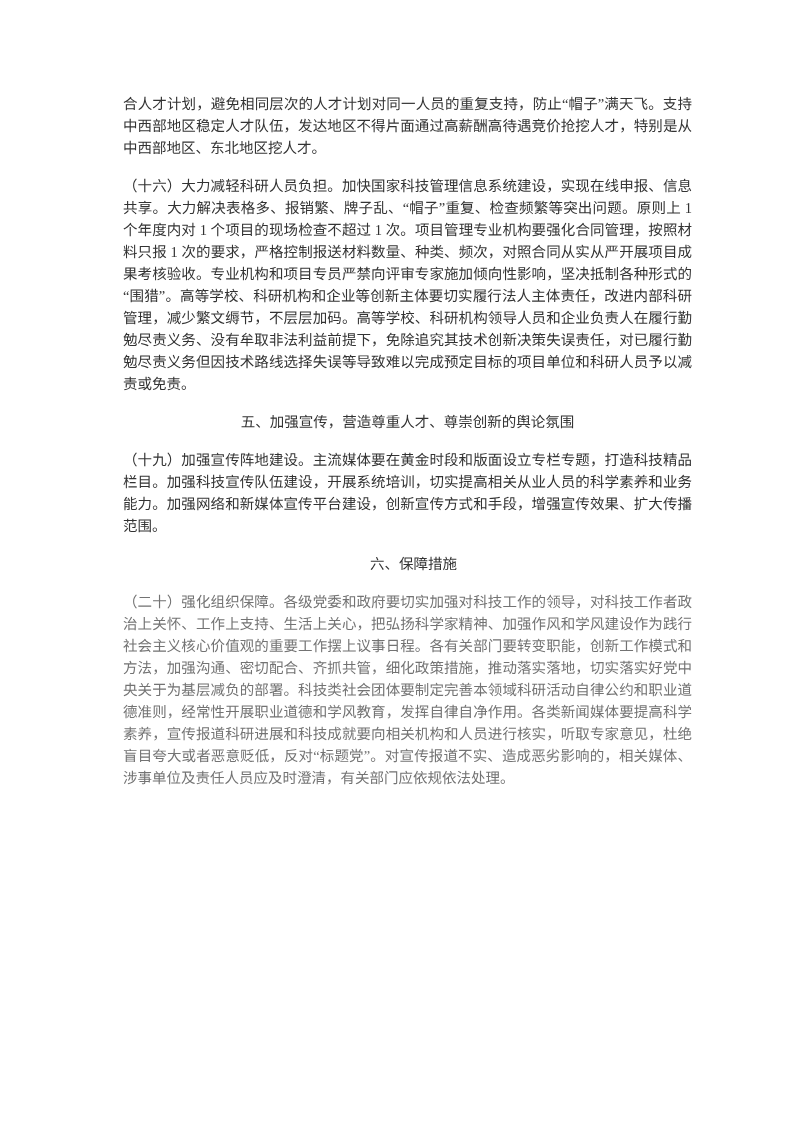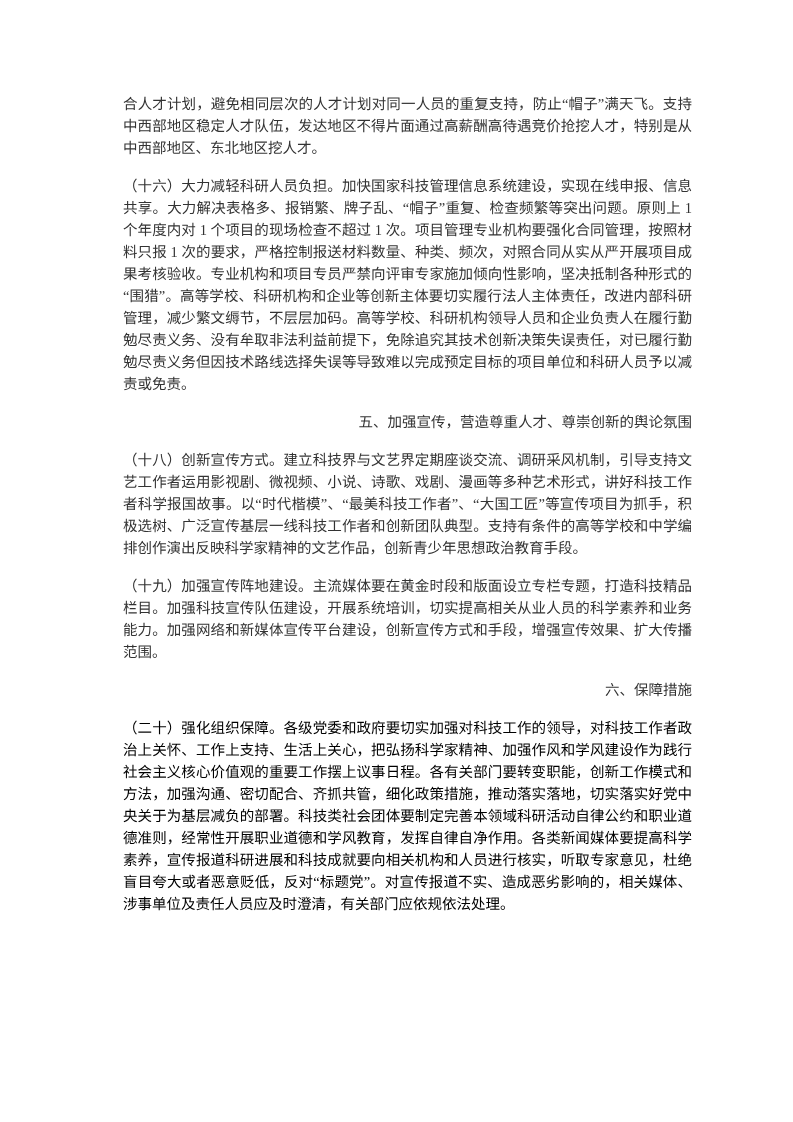--- a/index.html
+++ b/index.html
@@ -25,27 +25,26 @@
     font-size: 14.5px;
     line-height: 22px;
     color: #333333;
     font-weight: normal;
   }
   .block.body {
     text-align: justify;
     text-justify: inter-ideograph;
   }
   .block.heading {
-    text-align: right;
+    text-align: center;
   }
 </style>
 </head>
 <body style="background: rgb(255, 255, 255);">
 
 <div class="page">
   <p class="block body" style="color: rgb(51, 51, 51);">合人才计划，避免相同层次的人才计划对同一人员的重复支持，防止“帽子”满天飞。支持中西部地区稳定人才队伍，发达地区不得片面通过高薪酬高待遇竞价抢挖人才，特别是从中西部地区、东北地区挖人才。</p>
   <p class="block body" style="color: rgb(51, 51, 51);">（十六）大力减轻科研人员负担。加快国家科技管理信息系统建设，实现在线申报、信息共享。大力解决表格多、报销繁、牌子乱、“帽子”重复、检查频繁等突出问题。原则上 1 个年度内对 1 个项目的现场检查不超过 1 次。项目管理专业机构要强化合同管理，按照材料只报 1 次的要求，严格控制报送材料数量、种类、频次，对照合同从实从严开展项目成果考核验收。专业机构和项目专员严禁向评审专家施加倾向性影响，坚决抵制各种形式的“围猎”。高等学校、科研机构和企业等创新主体要切实履行法人主体责任，改进内部科研管理，减少繁文缛节，不层层加码。高等学校、科研机构领导人员和企业负责人在履行勤勉尽责义务、没有牟取非法利益前提下，免除追究其技术创新决策失误责任，对已履行勤勉尽责义务但因技术路线选择失误等导致难以完成预定目标的项目单位和科研人员予以减责或免责。</p>
   <h2 class="block heading" style="color: rgb(51, 51, 51);">五、加强宣传，营造尊重人才、尊崇创新的舆论氛围</h2>
-  <p class="block body" style="color: rgb(51, 51, 51);">（十八）创新宣传方式。建立科技界与文艺界定期座谈交流、调研采风机制，引导支持文艺工作者运用影视剧、微视频、小说、诗歌、戏剧、漫画等多种艺术形式，讲好科技工作者科学报国故事。以“时代楷模”、“最美科技工作者”、“大国工匠”等宣传项目为抓手，积极选树、广泛宣传基层一线科技工作者和创新团队典型。支持有条件的高等学校和中学编排创作演出反映科学家精神的文艺作品，创新青少年思想政治教育手段。</p>
   <p class="block body" style="color: rgb(51, 51, 51);">（十九）加强宣传阵地建设。主流媒体要在黄金时段和版面设立专栏专题，打造科技精品栏目。加强科技宣传队伍建设，开展系统培训，切实提高相关从业人员的科学素养和业务能力。加强网络和新媒体宣传平台建设，创新宣传方式和手段，增强宣传效果、扩大传播范围。</p>
   <h2 class="block heading" style="color: rgb(51, 51, 51); margin-left: 12px;">六、保障措施</h2>
-  <p class="block body" style="color: #000000;">（二十）强化组织保障。各级党委和政府要切实加强对科技工作的领导，对科技工作者政治上关怀、工作上支持、生活上关心，把弘扬科学家精神、加强作风和学风建设作为践行社会主义核心价值观的重要工作摆上议事日程。各有关部门要转变职能，创新工作模式和方法，加强沟通、密切配合、齐抓共管，细化政策措施，推动落实落地，切实落实好党中央关于为基层减负的部署。科技类社会团体要制定完善本领域科研活动自律公约和职业道德准则，经常性开展职业道德和学风教育，发挥自律自净作用。各类新闻媒体要提高科学素养，宣传报道科研进展和科技成就要向相关机构和人员进行核实，听取专家意见，杜绝盲目夸大或者恶意贬低，反对“标题党”。对宣传报道不实、造成恶劣影响的，相关媒体、涉事单位及责任人员应及时澄清，有关部门应依规依法处理。</p>
+  <p class="block body" style="color: #737373;">（二十）强化组织保障。各级党委和政府要切实加强对科技工作的领导，对科技工作者政治上关怀、工作上支持、生活上关心，把弘扬科学家精神、加强作风和学风建设作为践行社会主义核心价值观的重要工作摆上议事日程。各有关部门要转变职能，创新工作模式和方法，加强沟通、密切配合、齐抓共管，细化政策措施，推动落实落地，切实落实好党中央关于为基层减负的部署。科技类社会团体要制定完善本领域科研活动自律公约和职业道德准则，经常性开展职业道德和学风教育，发挥自律自净作用。各类新闻媒体要提高科学素养，宣传报道科研进展和科技成就要向相关机构和人员进行核实，听取专家意见，杜绝盲目夸大或者恶意贬低，反对“标题党”。对宣传报道不实、造成恶劣影响的，相关媒体、涉事单位及责任人员应及时澄清，有关部门应依规依法处理。</p>
 </div>
 
 </body></html>

